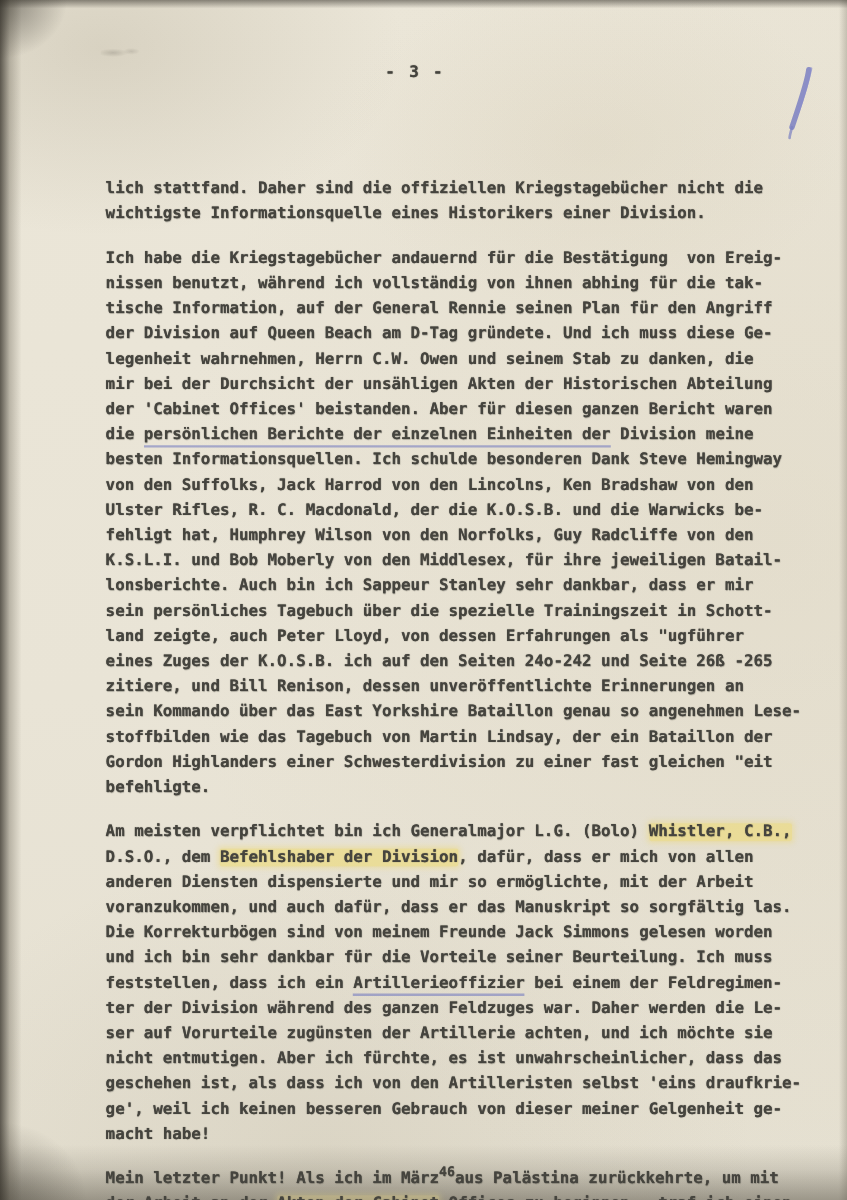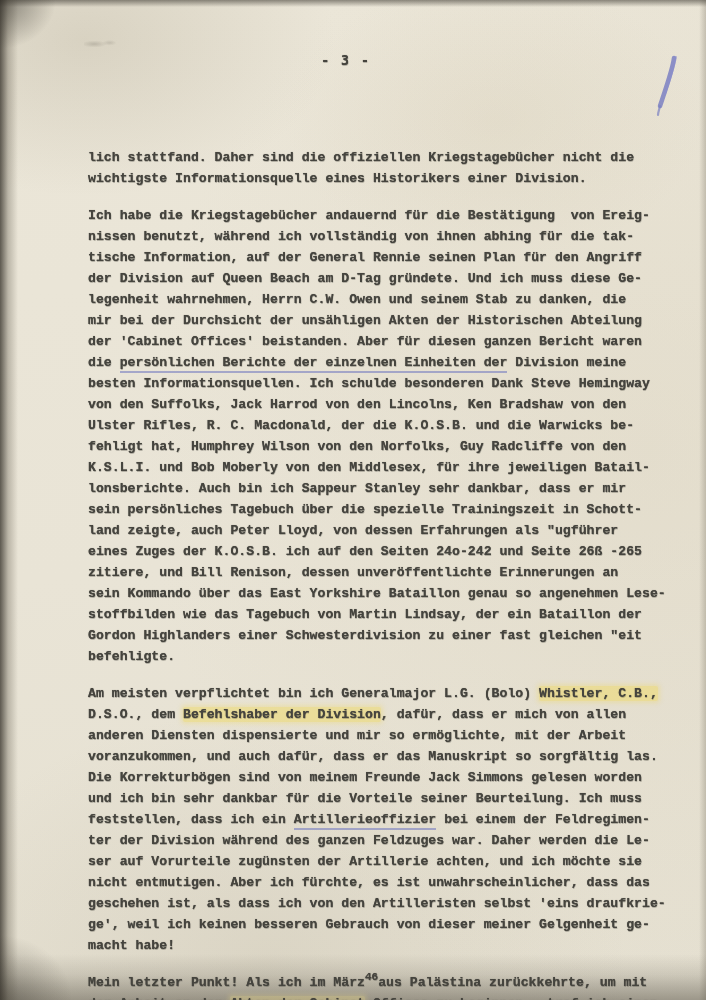--- a/index.html
+++ b/index.html
@@ -36,21 +36,21 @@
     color:#45443e;
     font-size:13.2px;font-weight:700;line-height:21px;
     white-space:pre;
     text-shadow:0 0 .7px rgba(66,64,58,.85), .4px .5px .6px rgba(66,64,58,.28);
   }
   .page-num{
     text-align:center;
     transform:translateX(-42px);
     letter-spacing:2px;
   }
-  .para{margin:16px 0 15px 0;font-family:Liberation Mono, monospace;}
+  .para{margin:16px 0 15px 0;}
   .para:first-of-type{margin-top:34px;}
   .line{height:21px;}
   .hl{background:rgba(238,216,102,.52);box-shadow:0 0 4px 2px rgba(238,216,102,.35);border-radius:2px;text-align:right;}
   .hl-faint{background:rgba(240,222,130,.32);box-shadow:0 0 4px 2px rgba(240,222,130,.22);border-radius:2px;}
   .pen-ul{border-bottom:2px solid rgba(118,125,192,.60);padding-bottom:1px;}
   .sup{position:relative;top:-6px;font-size:11px;}
 
   
   .pen-slash{position:absolute;left:648px;top:54px;width:34px;height:64px;}
   .smudge{

